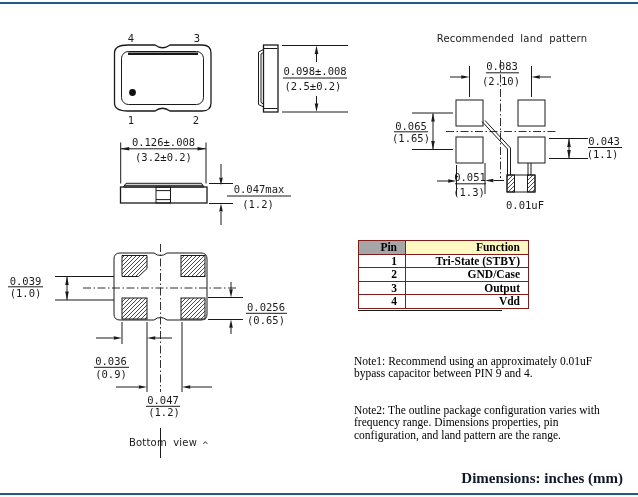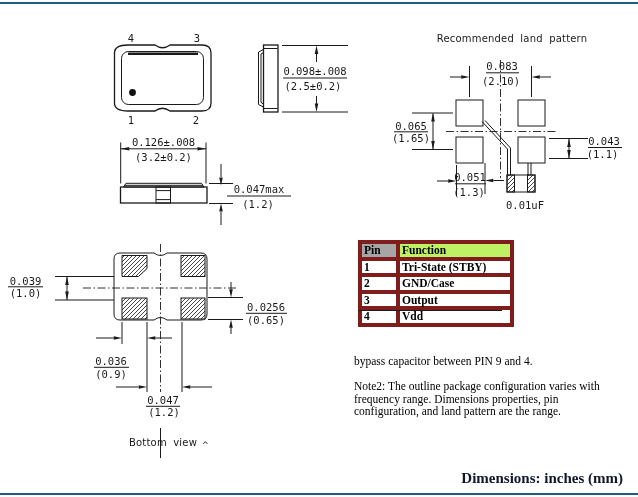--- a/index.html
+++ b/index.html
@@ -16,30 +16,30 @@
   svg .ah{fill:#1a1a1a;stroke:none;}
   svg .wh{fill:#ffffff;}
   svg .hx{fill:url(#hatch);stroke:#1a1a1a;stroke-width:1;}
   svg text.t{font-family:"DejaVu Sans Mono",monospace;font-size:10.5px;fill:#1a1a1a;}
   svg text.tc{text-anchor:middle;}
   svg text.lbl{font-family:"DejaVu Sans",sans-serif;font-size:10px;letter-spacing:.2px;
                word-spacing:3px;fill:#1a1a1a;}
   svg text.sm{font-size:8px;}
   .pin-table{position:absolute;left:358px;top:240px;border-collapse:collapse;
              font-family:"Liberation Serif",serif;font-size:11.5px;font-weight:bold;color:#000;}
-  .pin-table th,.pin-table td{border:4px solid #7f1d1d;text-align:left;padding:0 2px;
+  .pin-table th,.pin-table td{border:1px solid #7f1d1d;text-align:right;padding:0 8px;
              height:12.5px;line-height:12.5px;}
   .pin-table th{font-weight:bold;}
   .pin-table .c1{width:30px;}
   .pin-table .c2{width:106px;}
   .table-extra-line{position:absolute;left:358px;top:310px;width:144px;height:1.2px;background:#1a1a1a;}
   .notes{position:absolute;left:354px;top:355px;width:280px;
          font-family:"Liberation Serif",serif;font-size:11.5px;color:#000;}
   .notes .nline{line-height:12.4px;white-space:nowrap;}
-  .note2{margin-top:13px;}
+  .note2{margin-top:24px;}
   .footer{position:absolute;right:15px;top:470px;font-family:"Liberation Serif",serif;
           font-size:15px;font-weight:bold;}
 </style>
 </head>
 <body>
 
 <div class="page">
 
   <div class="rule top" style="background: rgb(30, 92, 128);"></div>
 
@@ -215,21 +215,21 @@
       </g>
       <text class="lbl tc" x="163" y="446">Bottom view</text>
       <text class="lbl sm" x="202" y="448">^</text>
     </g>
   </svg>
 
   <table class="pin-table">
     <thead>
       <tr>
         <th class="c1" style="background: rgb(166, 166, 166);">Pin</th>
-        <th class="c2" style="background: #bef264;">Function</th>
+        <th class="c2" style="background: #fef9c3;">Function</th>
       </tr>
     </thead>
     <tbody>
       <tr>
         <td>1</td>
         <td>Tri-State (STBY)</td>
       </tr>
       <tr>
         <td>2</td>
         <td>GND/Case</td>
@@ -241,20 +241,21 @@
       <tr>
         <td>4</td>
         <td>Vdd</td>
       </tr>
     </tbody>
   </table>
   <div class="table-extra-line"></div>
 
   <div class="notes">
     <div class="note1">
+      <div class="nline">Note1: Recommend using an approximately 0.01uF</div>
       <div class="nline">bypass capacitor between PIN 9 and 4.</div>
     </div>
     <div class="note2">
       <div class="nline">Note2: The outline package configuration varies with</div>
       <div class="nline">frequency range. Dimensions properties, pin</div>
       <div class="nline">configuration, and land pattern are the range.</div>
     </div>
   </div>
 
   <div class="footer" style="color: #0f172a;">Dimensions: inches (mm)</div>

